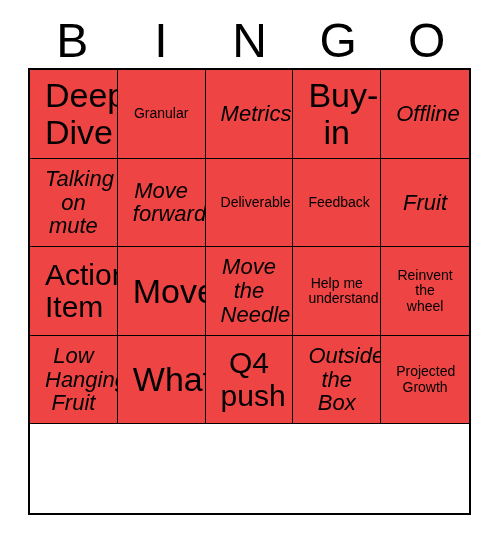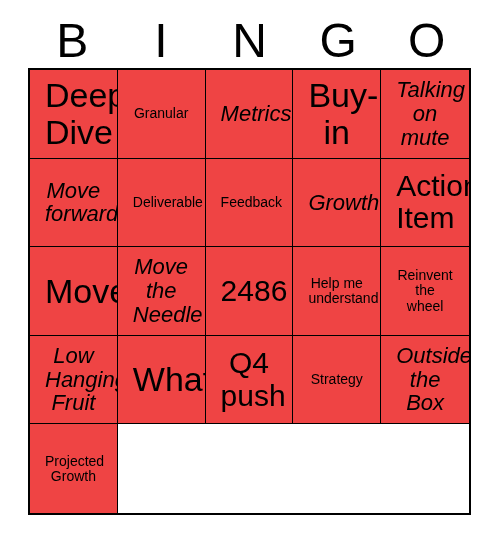--- a/index.html
+++ b/index.html
@@ -108,69 +108,66 @@
       </div>
     <div class="cell sz-sm">
         <span>Granular</span>
       </div>
     <div class="cell sz-md">
         <span>Metrics</span>
       </div>
     <div class="cell sz-xl">
         <span>Buy-in</span>
       </div>
+    <div class="cell sz-md">
+        <span>Offline</span>
+      </div>
 
     <div class="cell sz-md">
         <span>Talking on mute</span>
       </div>
     <div class="cell sz-md">
         <span>Move forward</span>
       </div>
     <div class="cell sz-xs">
         <span>Deliverable</span>
       </div>
     <div class="cell sz-sm">
         <span>Feedback</span>
       </div>
 
     <div class="cell sz-md">
-        <span>Growth</span>
+        <span>Fruit</span>
       </div>
     <div class="cell sz-lg">
         <span>Action Item</span>
       </div>
     <div class="cell sz-xl">
         <span>Move!</span>
       </div>
     <div class="cell sz-md">
         <span>Move the Needle</span>
-      </div>
-    <div class="cell sz-lg">
-        <span>2486</span>
       </div>
 
     <div class="cell sz-xs">
         <span>Help me understand</span>
       </div>
     <div class="cell sz-sm">
         <span>Reinvent the wheel</span>
       </div>
     <div class="cell sz-md">
         <span>Low Hanging Fruit</span>
       </div>
 
     <div class="cell sz-xl">
         <span>What</span>
       </div>
     <div class="cell sz-lg">
         <span>Q4 push</span>
       </div>
-    <div class="cell sz-sm">
-        <span>Strategy</span>
-      </div>
     <div class="cell sz-md">
         <span>Outside the Box</span>
       </div>
     <div class="cell sz-sm">
         <span>Projected Growth</span>
       </div>
 
   </div>
 </div>
 

